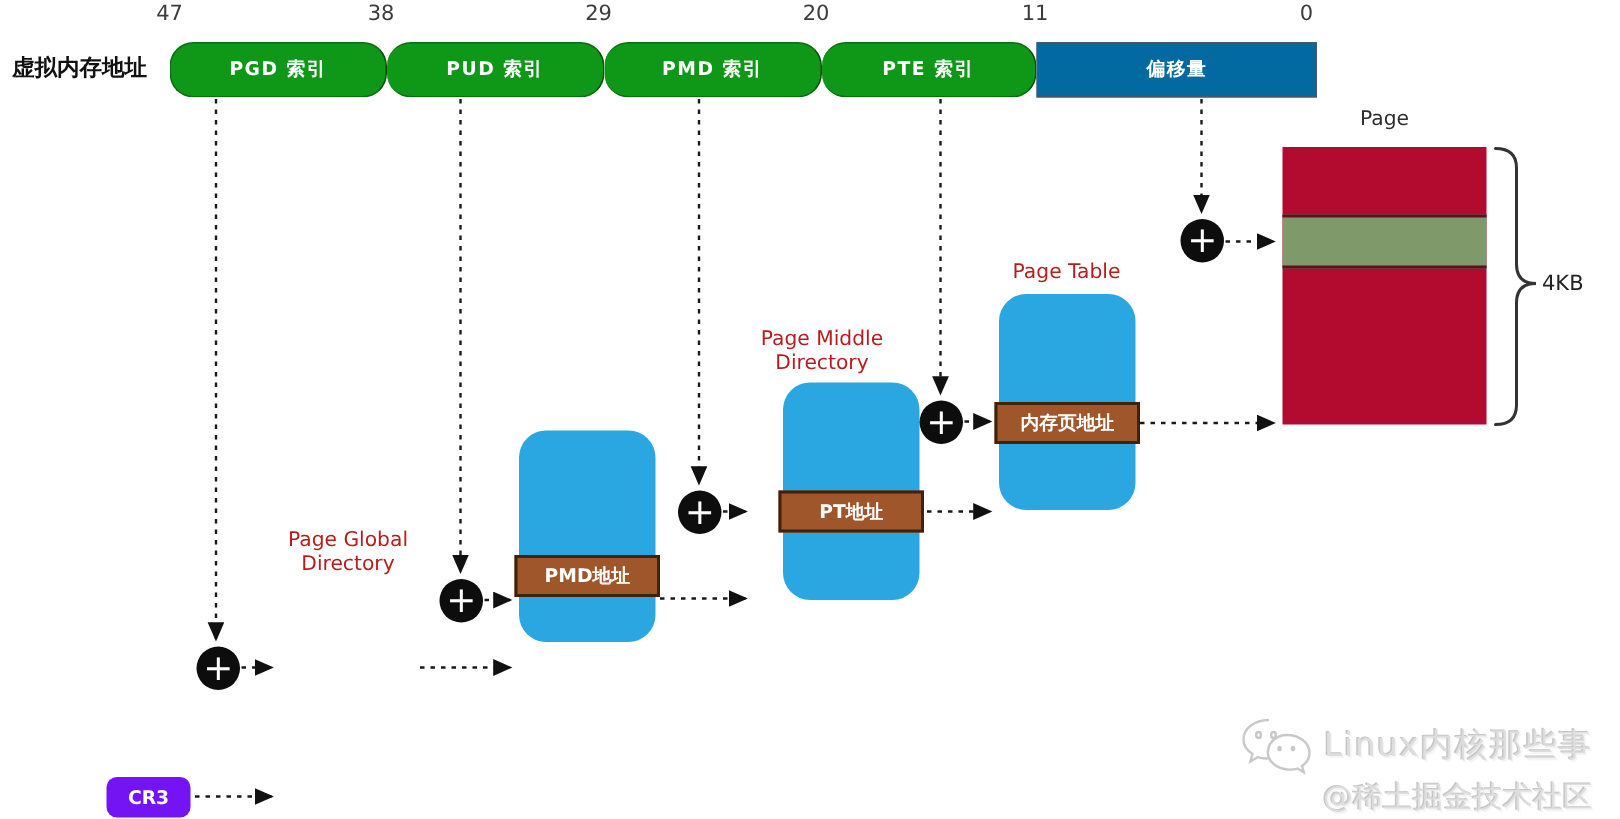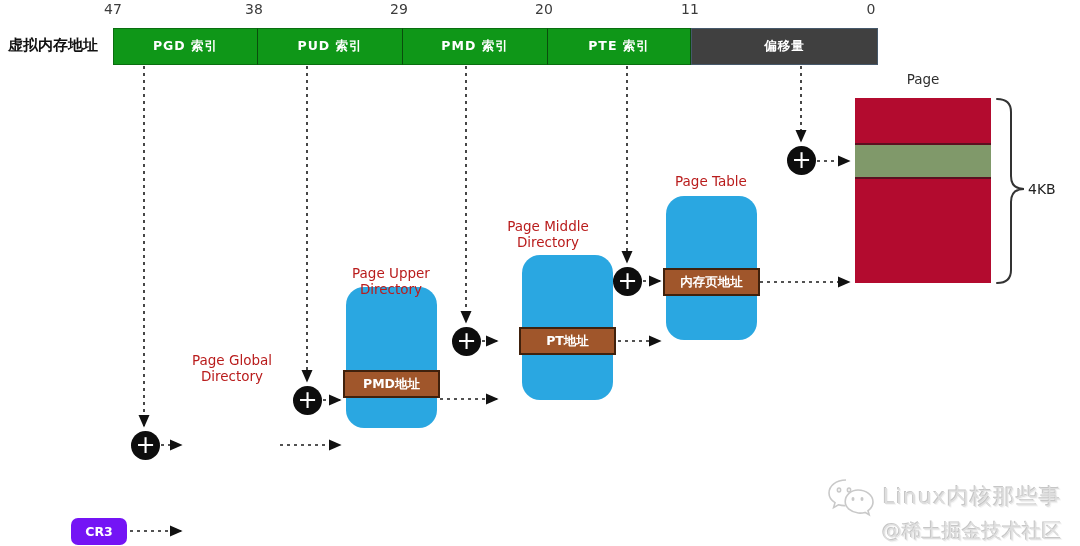--- a/index.html
+++ b/index.html
@@ -9,23 +9,23 @@
   }
   .overlay{position:absolute;left:0;top:0;z-index:1;}
   .vm-label{position:absolute;left:8px;top:36px;font-size:15px;font-weight:bold;color:#111;z-index:3;}
   .bit{position:absolute;top:1px;transform:translateX(-50%);font-size:14px;color:#3c3c3c;z-index:3;}
   .addr-bar{position:absolute;left:113px;top:28px;height:37px;display:flex;z-index:2;}
   .seg{
     height:100%;display:flex;align-items:center;justify-content:center;
     color:#fff;font-size:12.5px;font-weight:bold;letter-spacing:1px;
     border-right:1px solid #0a4d0d;box-sizing:border-box;
   }
-  .seg.green{background:#0f9718;border-top:1px solid #0a6e10;border-bottom:1px solid #0a6e10;}
+  .seg.green{background:#0f9718;border-top:1px solid #0a6e10;border-bottom:1px solid #0a6e10;border-radius:16px;}
   .seg:first-child{border-left:1px solid #0a6e10;}
-  .seg.gray{background:#404040;border:1px solid #46586a;}
+  .seg.gray{background:#0369a1;border:1px solid #46586a;}
   .tbl{
     position:absolute;width:91px;background:#2aa7e1;border-radius:18px;z-index:2;text-align:center;
   }
   .tbl-title{
     position:absolute;width:130px;text-align:center;font-size:13.5px;line-height:16px;
     color:#b91c1c;z-index:3;
   }
   .row{
     position:absolute;left:-3px;width:97px;height:28px;box-sizing:border-box;
     background:#a0562b;border:2px solid #40210c;display:flex;align-items:center;justify-content:center;
@@ -94,21 +94,20 @@
   <div class="addr-bar">
     <div class="seg green" style="width:145px">PGD 索引</div>
     <div class="seg green" style="width:145px">PUD 索引</div>
     <div class="seg green" style="width:145px">PMD 索引</div>
     <div class="seg green" style="width:143px">PTE 索引</div>
     <div class="seg gray" style="width:187px">偏移量</div>
   </div>
 
   <div class="tbl-title" style="left:167px;top:352px">Page Global Directory</div>
 
-  <div class="tbl-title" style="left:326px;top:265px">Page Upper Directory</div>
   <div class="tbl" style="left:346px;top:287px;height:141px">
     <div class="row" style="top:83px">PMD地址</div>
   </div>
 
   <div class="tbl-title" style="left:483px;top:218px">Page Middle Directory</div>
   <div class="tbl" style="left:522px;top:255px;height:145px">
     <div class="row" style="top:72px">PT地址</div>
   </div>
 
   <div class="tbl-title" style="left:646px;top:173px">Page Table</div>

